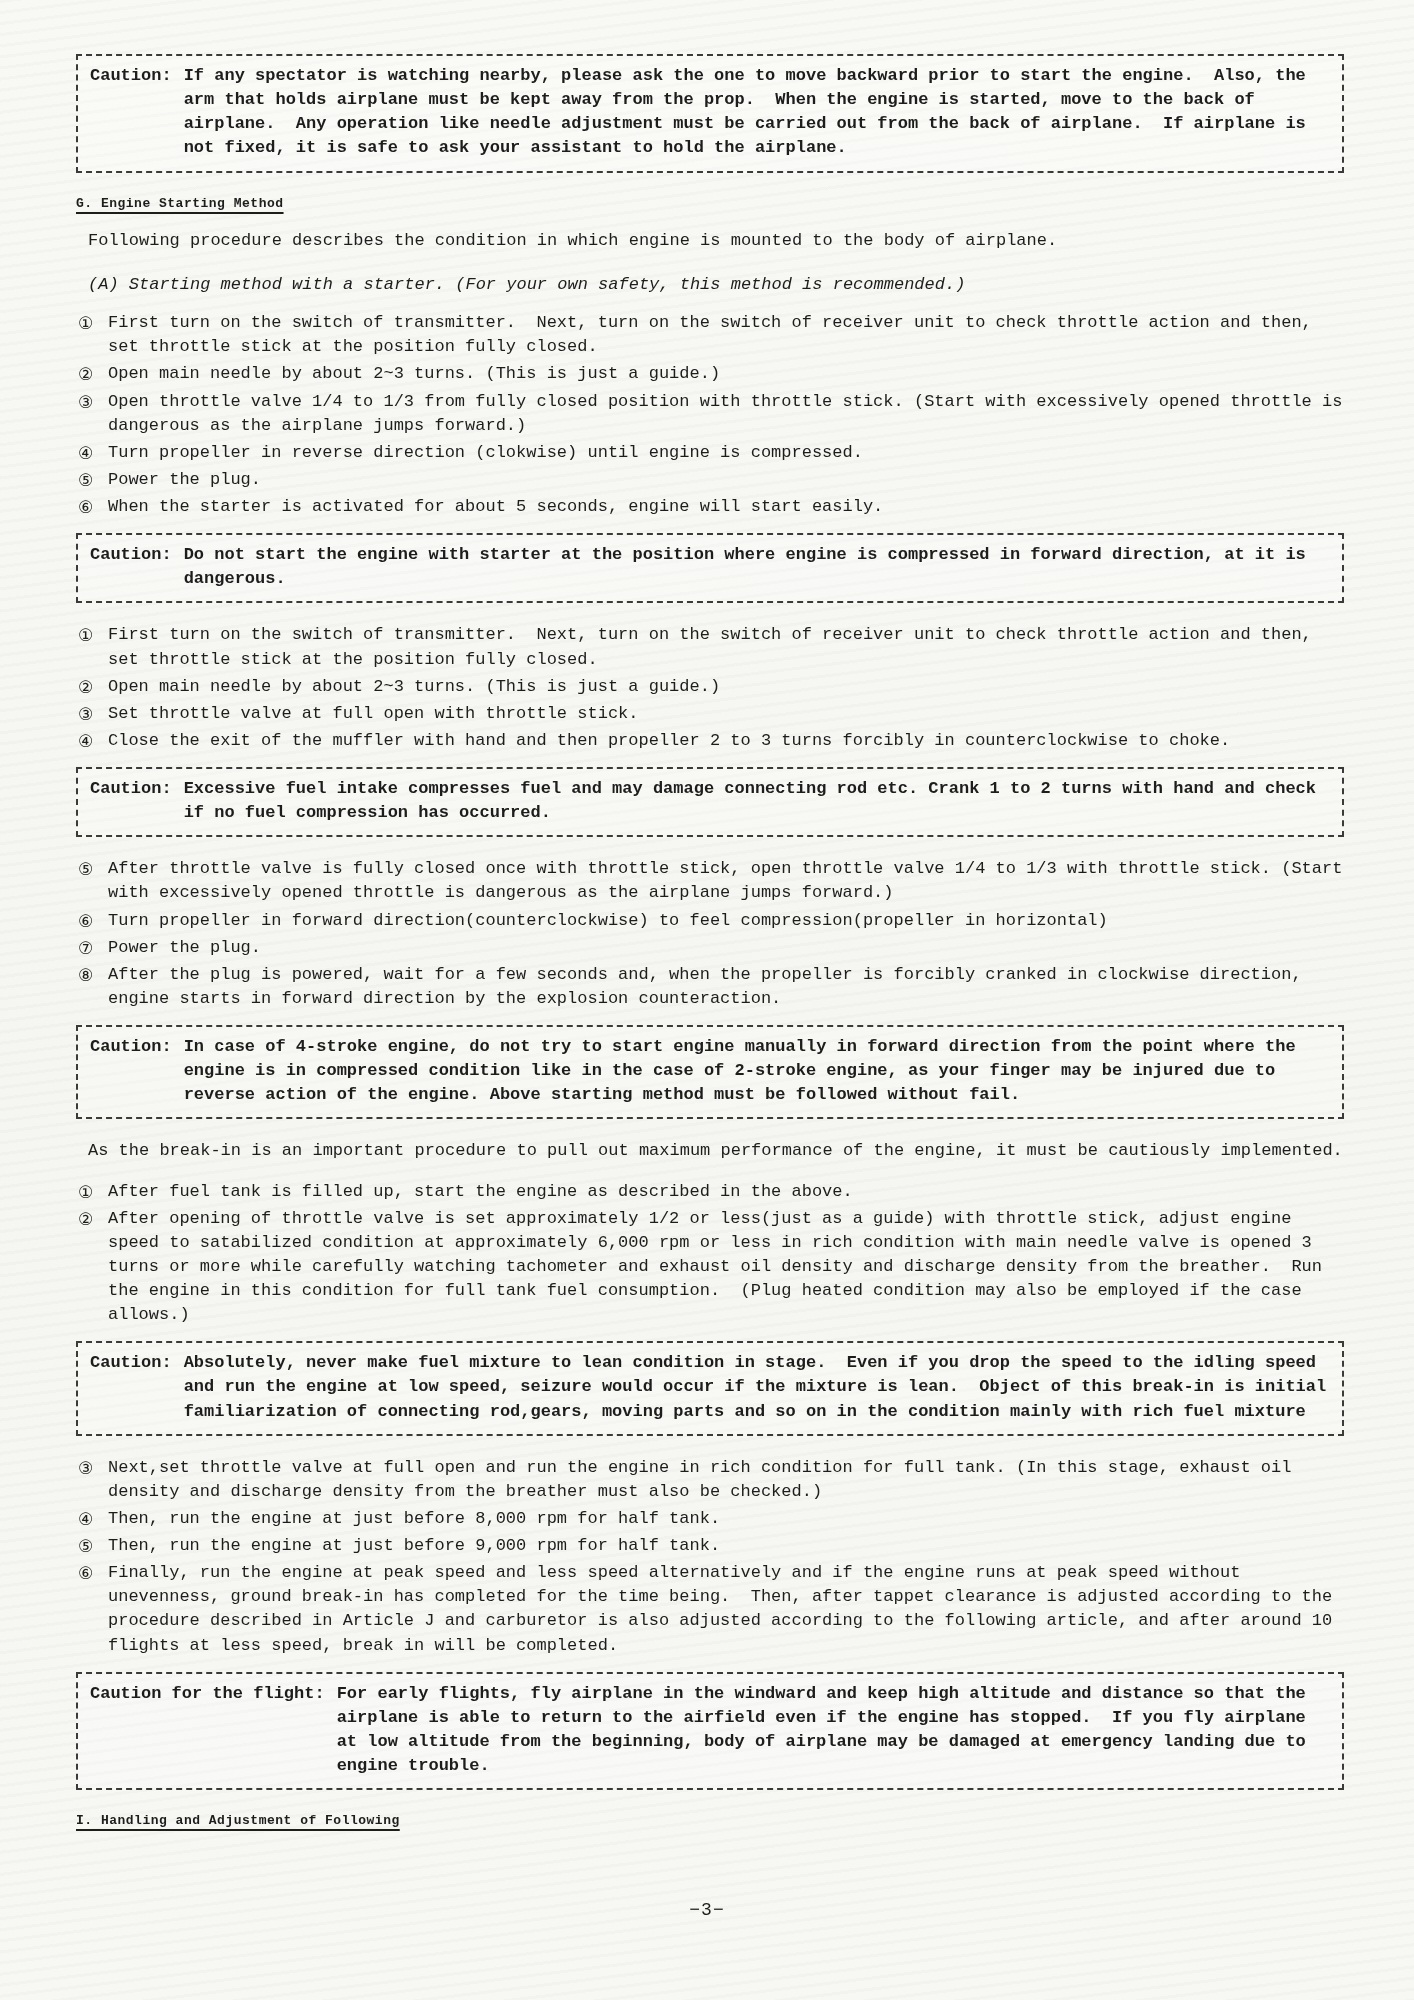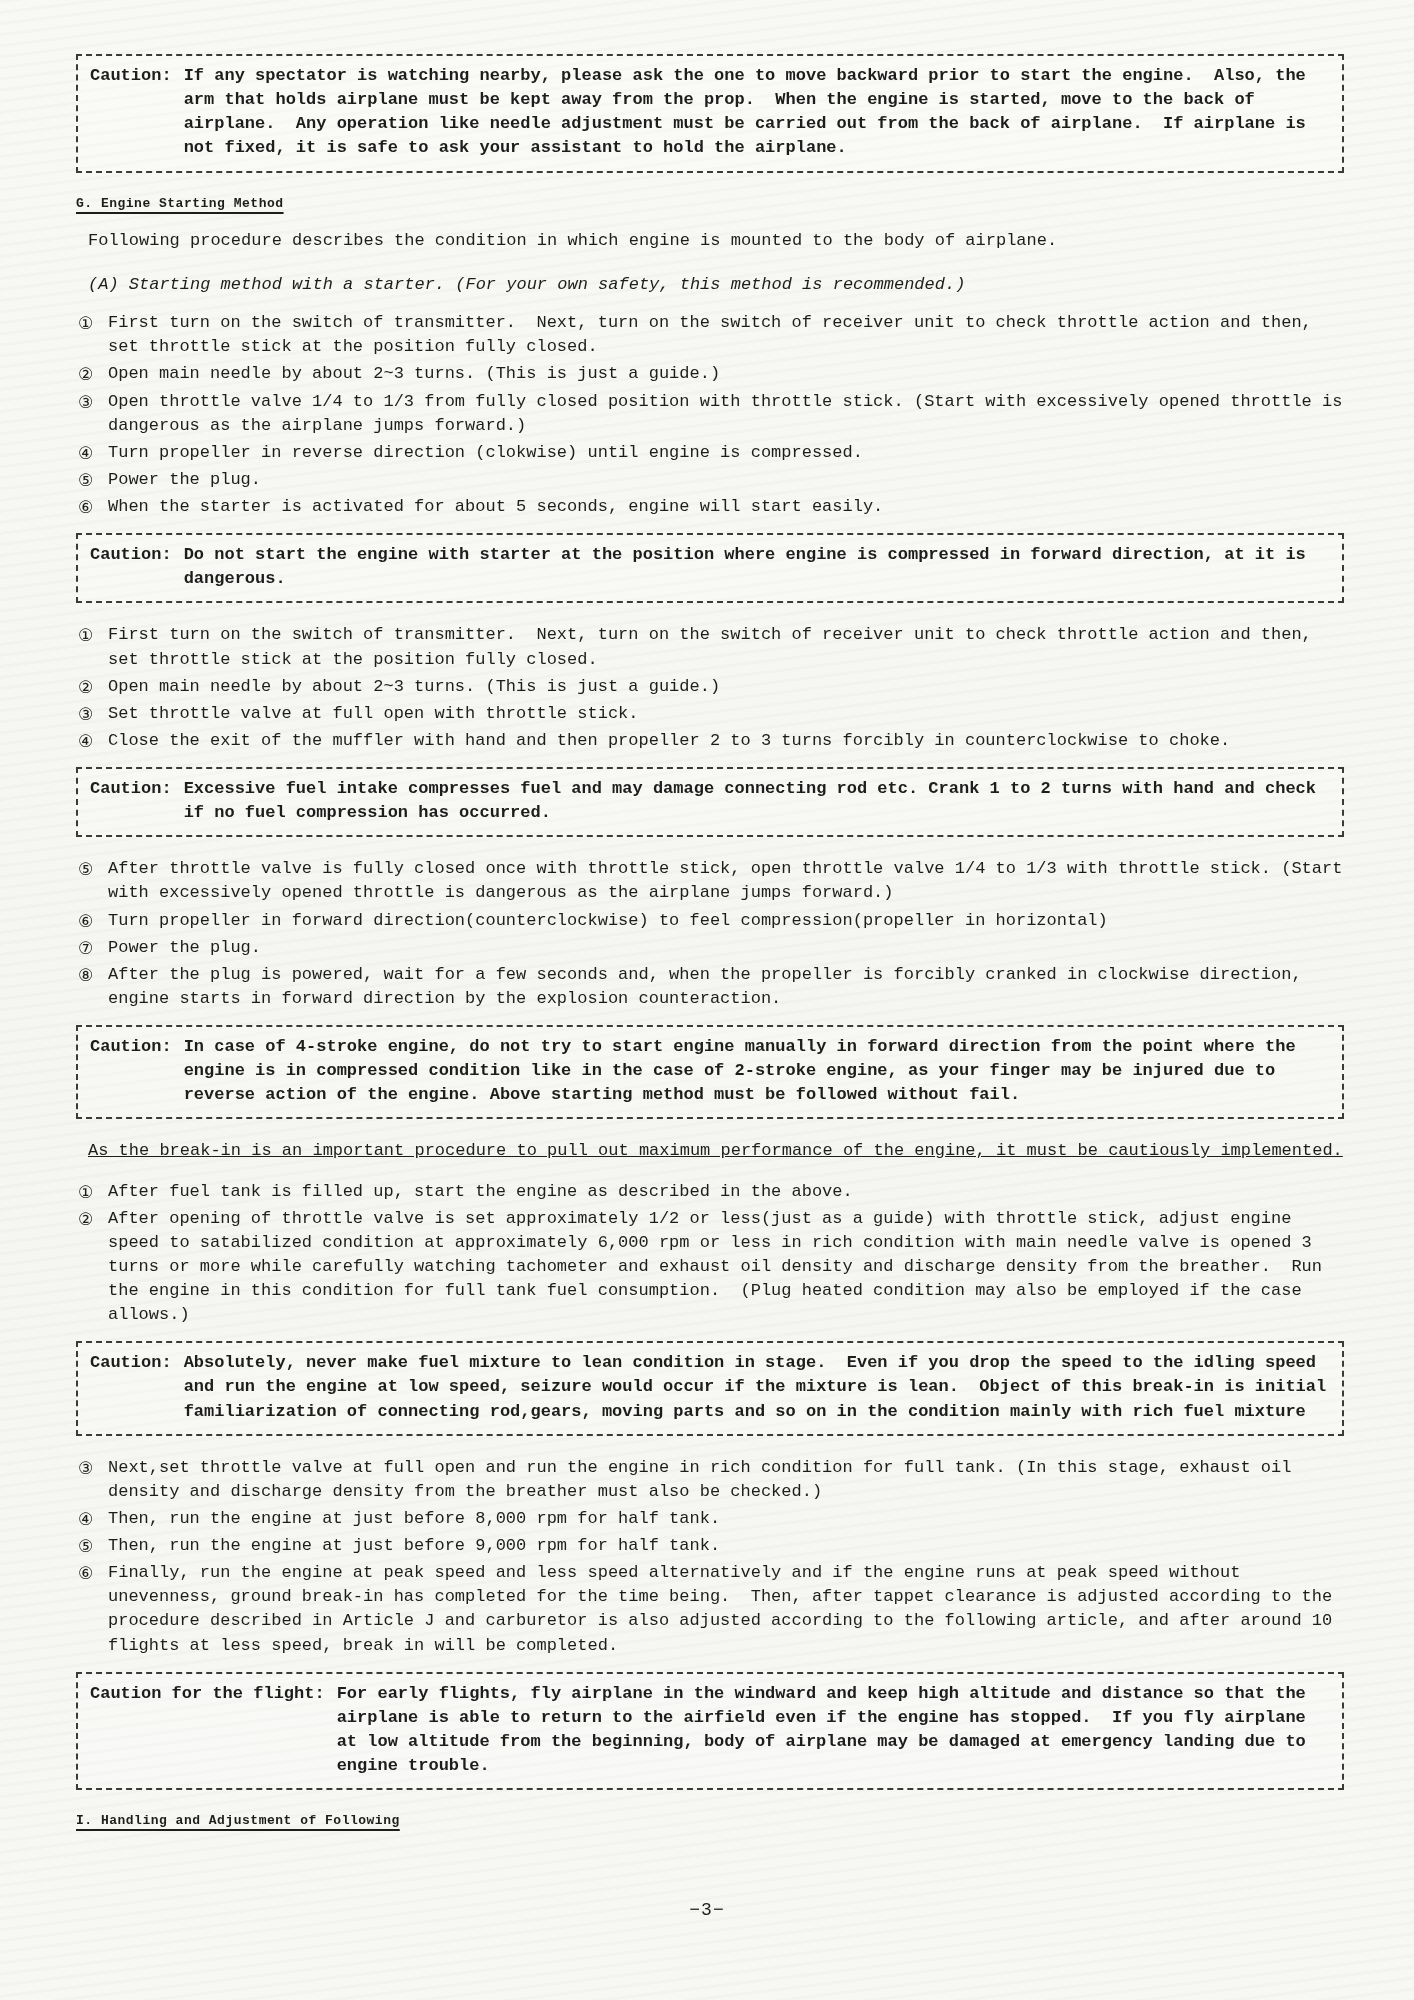--- a/index.html
+++ b/index.html
@@ -78,21 +78,21 @@
   }
   .footer{
     position:absolute;
     top:1898px;
     left:0;
     right:0;
     text-align:center;
     font-size:18px;
     letter-spacing:1px;
   }
-  .tight{margin-bottom:1px;text-decoration:underline;}
+  .tight{margin-bottom:1px;}
 </style>
 </head>
 <body>
 
 <div class="page">
 
   <div class="caution">
     <span class="c-label">Caution:</span>
     <span class="c-text">If any spectator is watching nearby, please ask the one to move backward prior to start the engine.  Also, the arm that holds airplane must be kept away from the prop.  When the engine is started, move to the back of airplane.  Any operation like needle adjustment must be carried out from the back of airplane.  If airplane is not fixed, it is safe to ask your assistant to hold the airplane.</span>
   </div>

